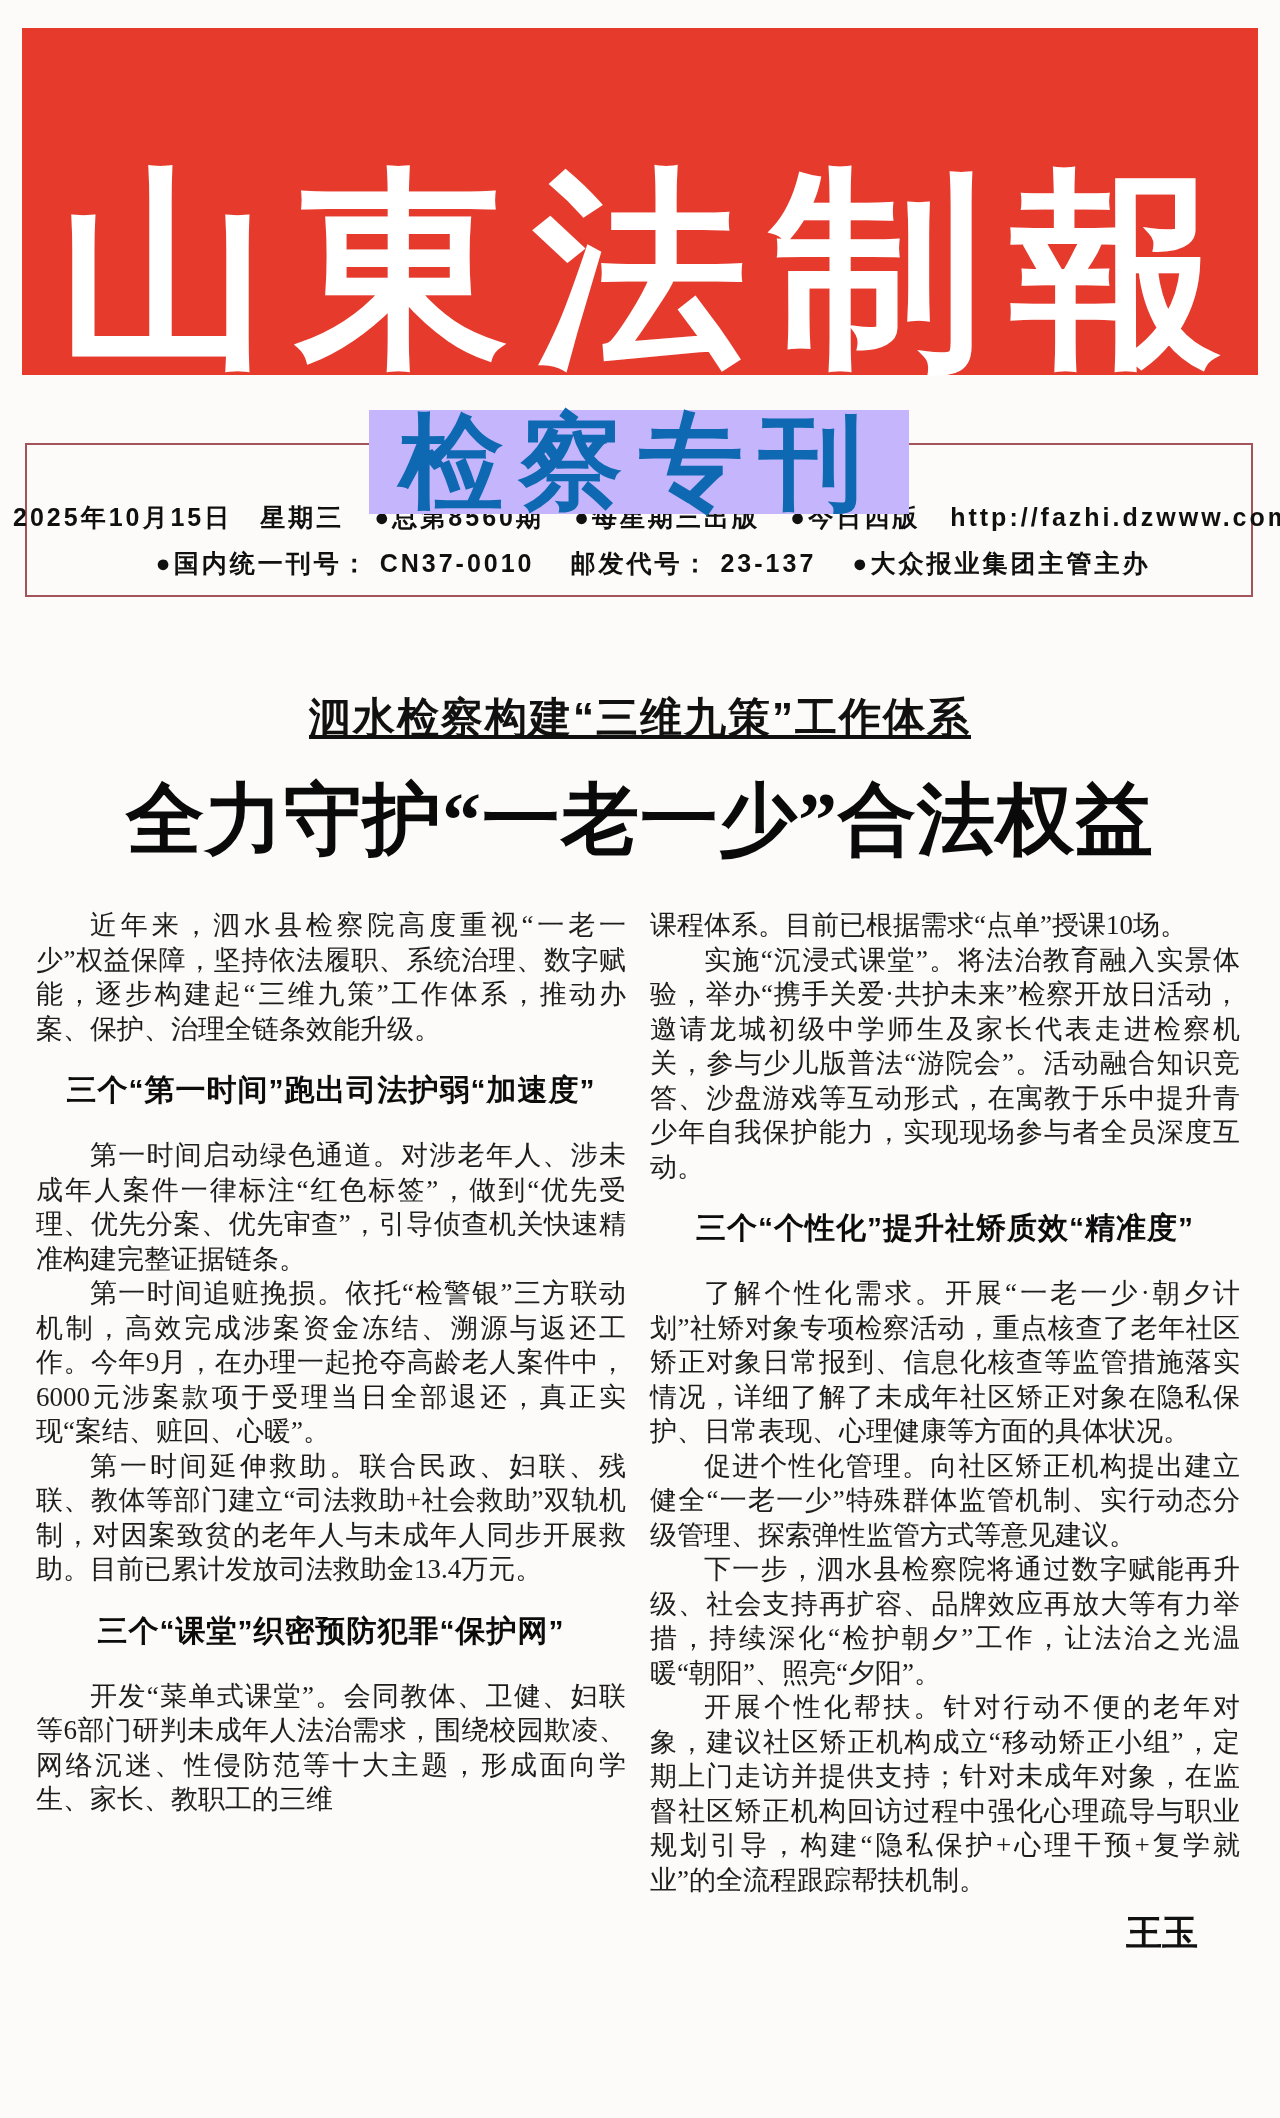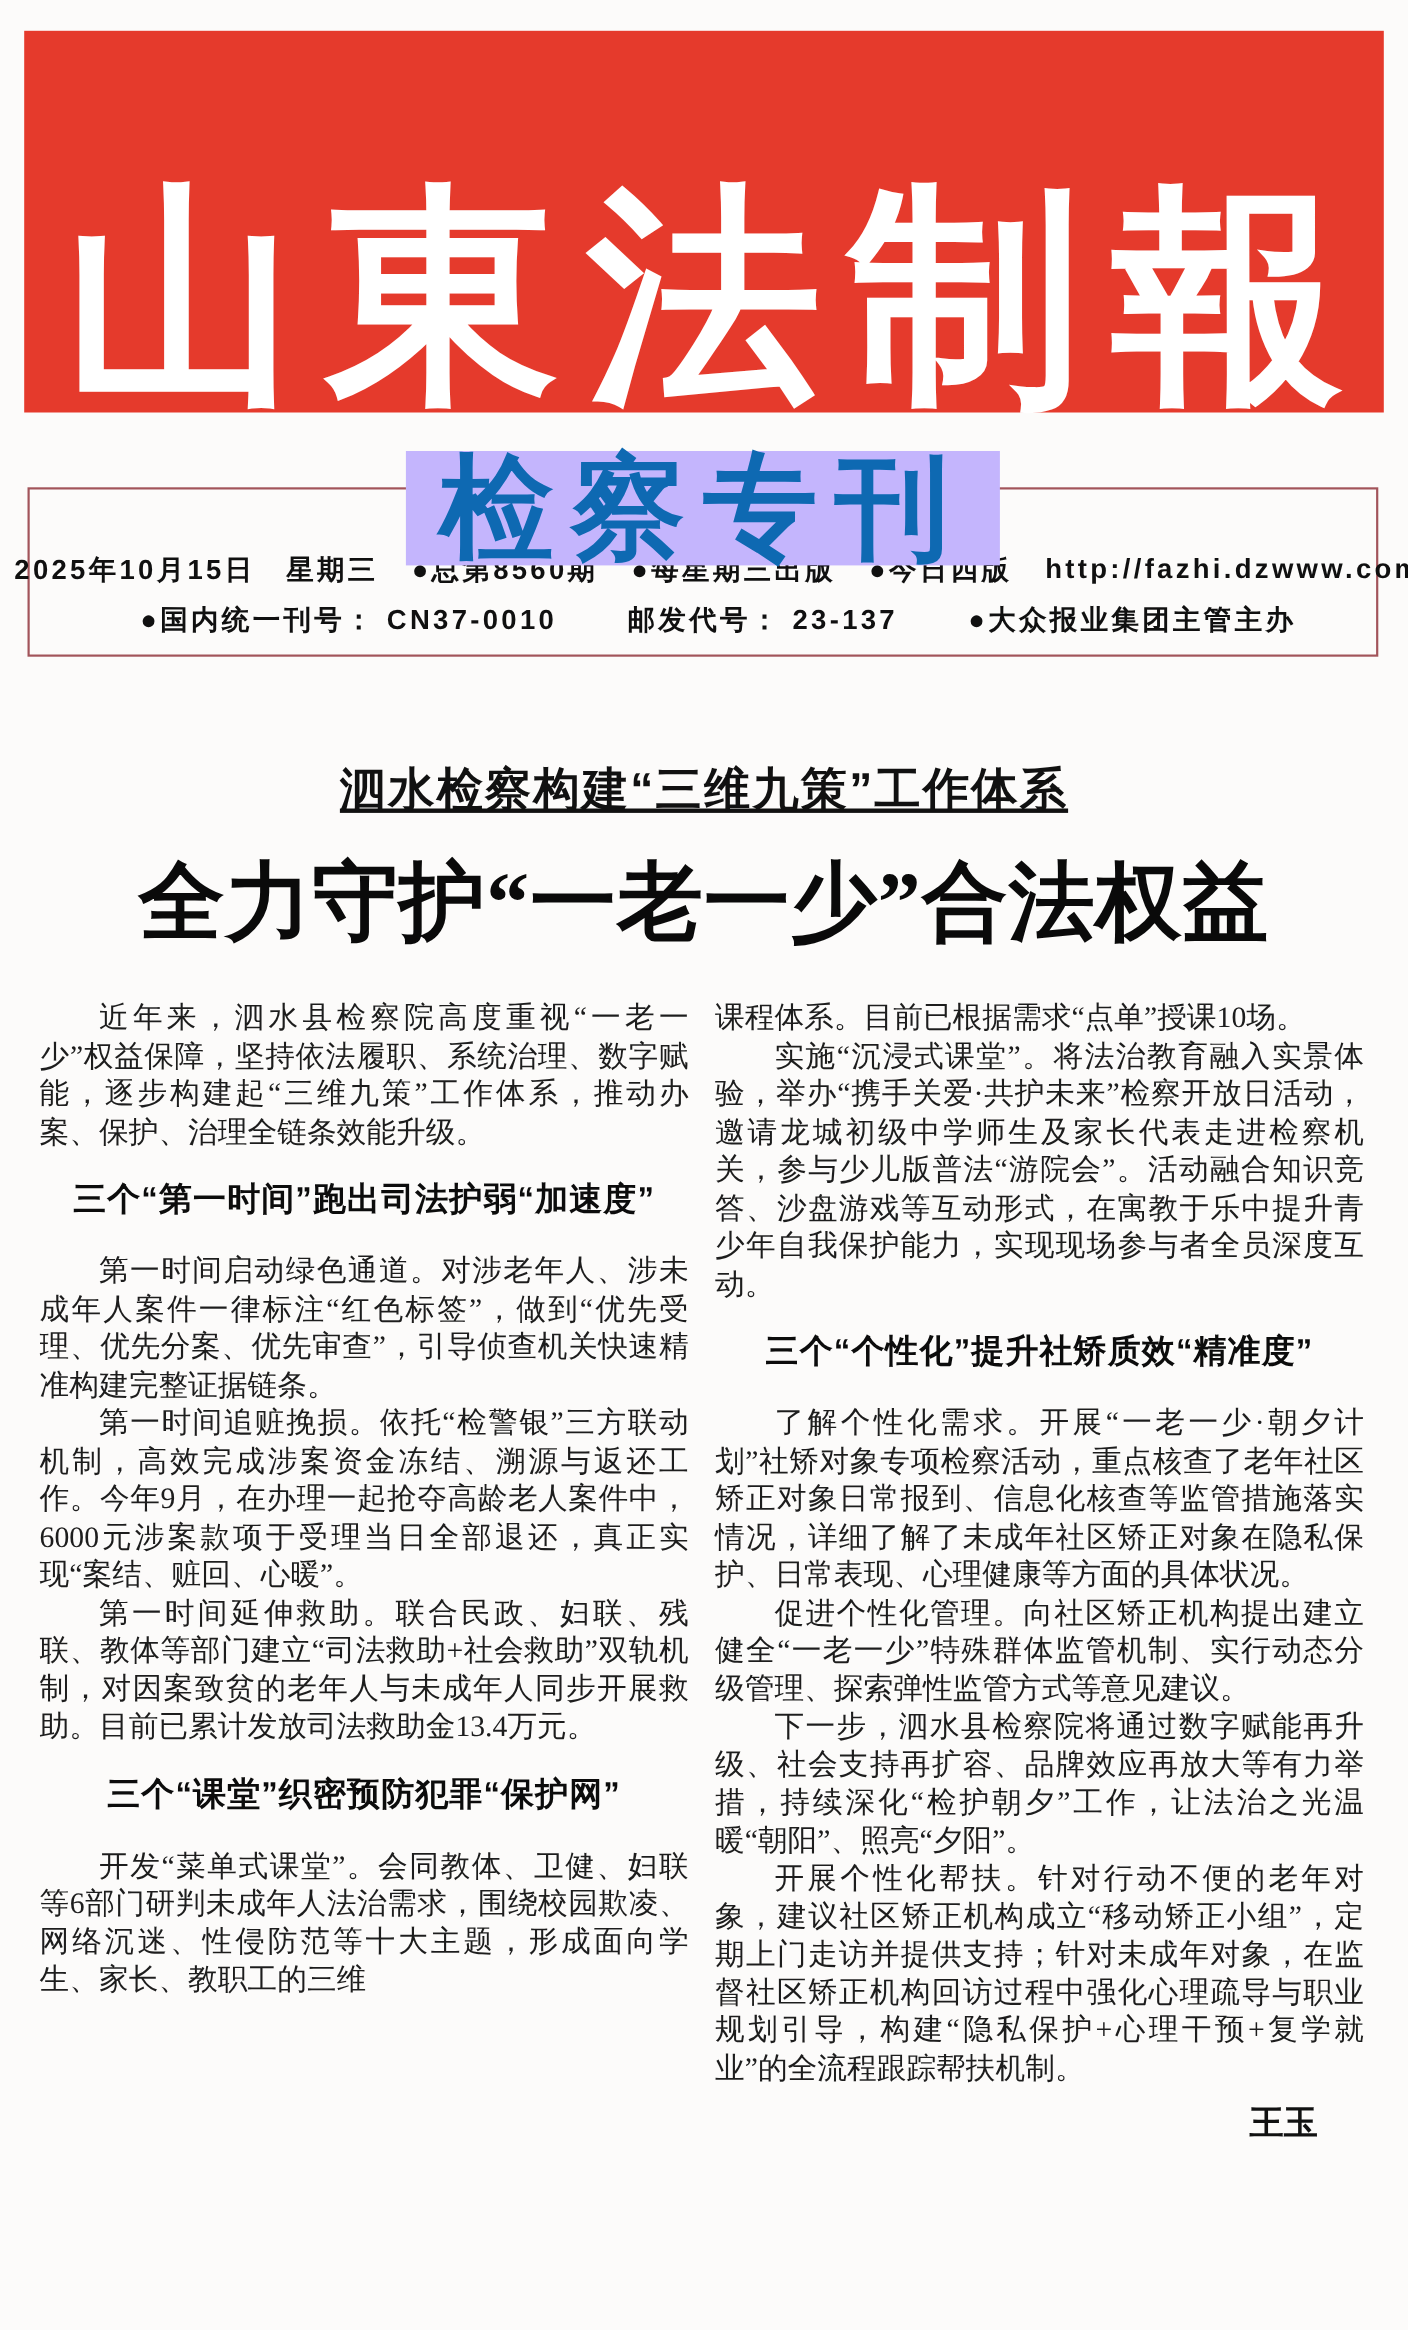--- a/index.html
+++ b/index.html
@@ -30,21 +30,21 @@
     color:#0e69b2;font-weight:bold;font-size:104px;line-height:1.0;letter-spacing:16px;
     font-family:"Liberation Sans","DejaVu Sans",sans-serif;
     margin-top:22px;
   }
   .info-row{
     display:flex;justify-content:center;align-items:center;white-space:nowrap;
     font-family:"Liberation Sans","DejaVu Sans",sans-serif;
     font-weight:bold;font-size:25px;color:#101010;letter-spacing:3px;
   }
   .info-row-1{margin-top:56px;gap:30px;}
-  .info-row-2{margin-top:13px;gap:64px;padding-left:28px;}
+  .info-row-2{margin-top:13px;gap:36px;padding-left:28px;}
   
   .kicker{
     position:absolute;left:0;top:690px;width:100%;text-align:center;
     font-family:"Liberation Sans","DejaVu Sans",sans-serif;
     font-weight:bold;font-size:42px;letter-spacing:2px;color:#111;text-decoration:underline;
   }
   .headline{
     position:absolute;left:0;top:768px;width:100%;text-align:center;
     font-family:"Liberation Serif","DejaVu Serif",serif;
     font-weight:bold;font-size:78px;letter-spacing:1px;color:#0a0a0a;
@@ -63,21 +63,21 @@
   .para{text-indent:2em;}
   .cont{text-indent:0;}
   .subhead{
     margin:24px 0 27px;text-align:center;
     font-family:"Liberation Sans","DejaVu Sans",sans-serif;
     font-weight:bold;font-size:30px;letter-spacing:1px;color:#0c0c0c;
   }
   .byline{
     margin:12px 0 0;text-align:right;padding-right:42px;
     font-family:"Liberation Sans","DejaVu Sans",sans-serif;
-    font-weight:bold;font-size:31px;color:#111;
+    font-weight:bold;font-size:36px;color:#111;
   }
 </style>
 </head>
 <body>
 
 <div class="banner" style="background:#e53a2c;">
   <div class="banner-title">山東法制報</div>
 </div>
 
 <div class="mast-box">

